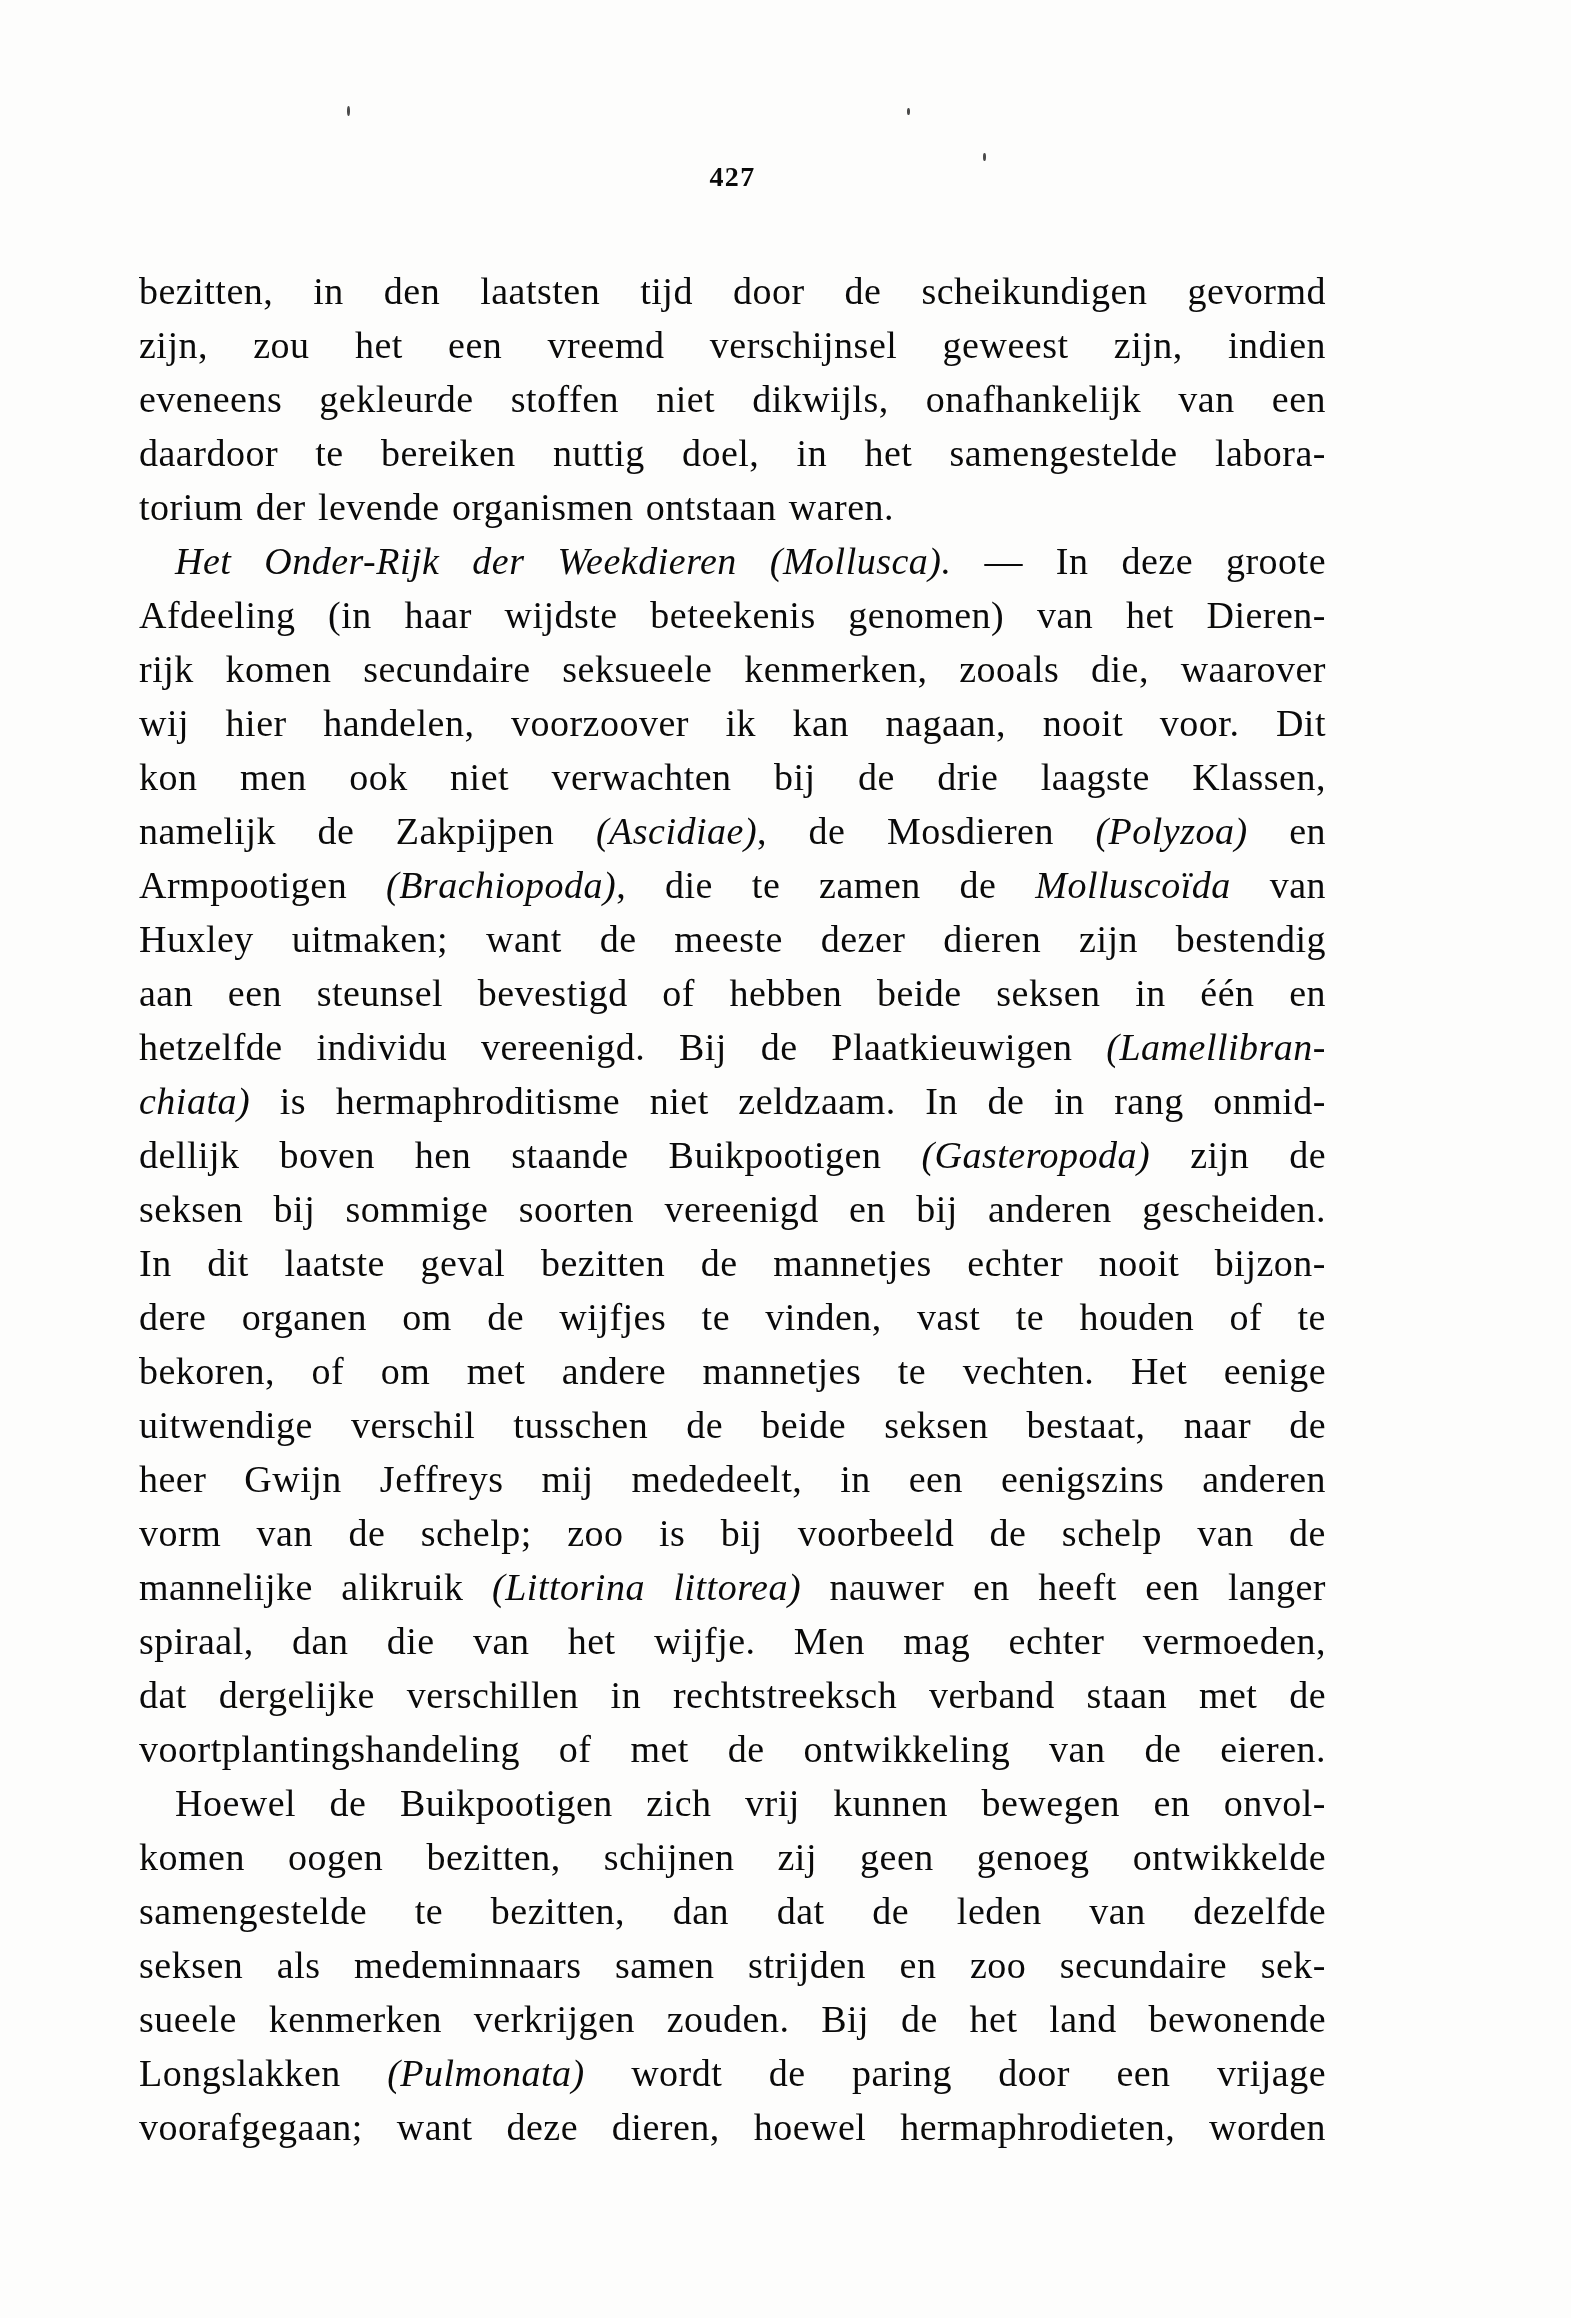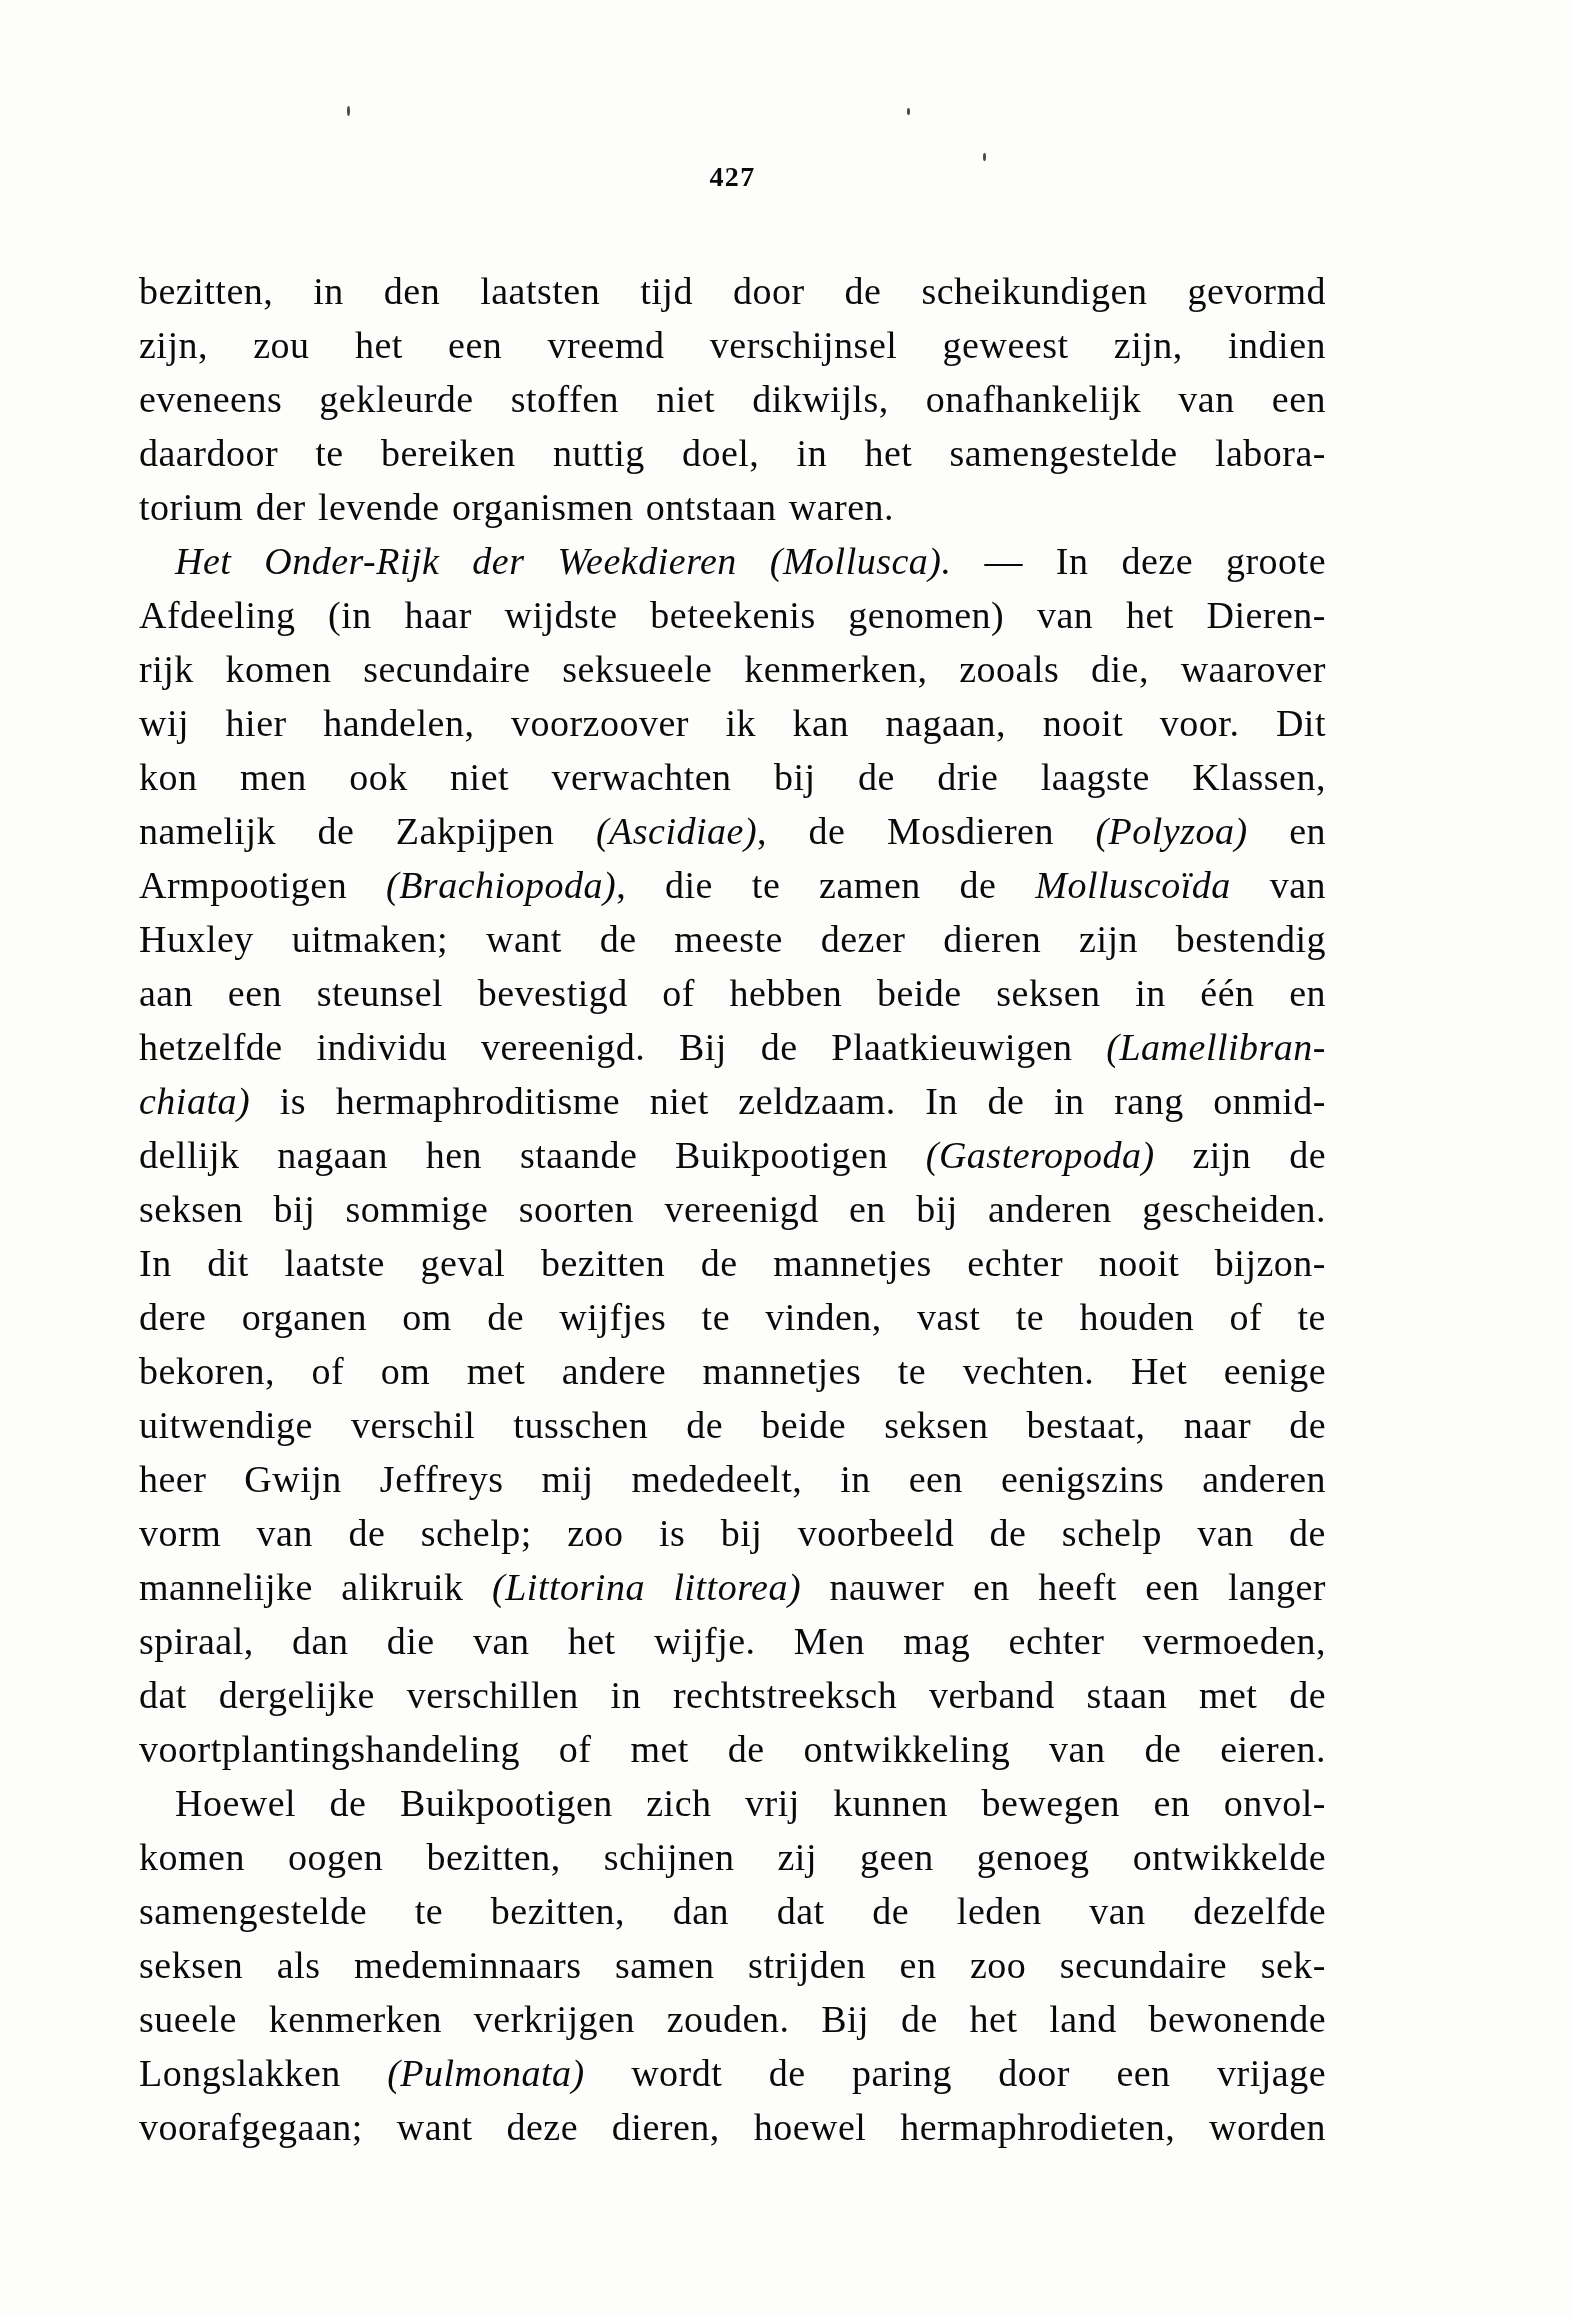--- a/index.html
+++ b/index.html
@@ -77,21 +77,21 @@
       <div class="line"><span>Afdeeling (in haar wijdste beteekenis genomen) van het Dieren-</span></div>
       <div class="line"><span>rijk komen secundaire seksueele kenmerken, zooals die, waarover</span></div>
       <div class="line"><span>wij hier handelen, voorzoover ik kan nagaan, nooit voor. Dit</span></div>
       <div class="line"><span>kon men ook niet verwachten bij de drie laagste Klassen,</span></div>
       <div class="line"><span>namelijk de Zakpijpen </span><i>(Ascidiae)</i><span>, de Mosdieren </span><i>(Polyzoa)</i><span> en</span></div>
       <div class="line"><span>Armpootigen </span><i>(Brachiopoda)</i><span>, die te zamen de </span><i>Molluscoïda</i><span> van</span></div>
       <div class="line"><span>Huxley uitmaken; want de meeste dezer dieren zijn bestendig</span></div>
       <div class="line"><span>aan een steunsel bevestigd of hebben beide seksen in één en</span></div>
       <div class="line"><span>hetzelfde individu vereenigd. Bij de Plaatkieuwigen </span><i>(Lamellibran-</i></div>
       <div class="line"><i>chiata)</i><span> is hermaphroditisme niet zeldzaam. In de in rang onmid-</span></div>
-      <div class="line"><span>dellijk nagaan hen staande Buikpootigen </span><i>(Gasteropoda)</i><span> zijn de</span></div>
+      <div class="line"><span>dellijk boven hen staande Buikpootigen </span><i>(Gasteropoda)</i><span> zijn de</span></div>
       <div class="line"><span>seksen bij sommige soorten vereenigd en bij anderen gescheiden.</span></div>
       <div class="line"><span>In dit laatste geval bezitten de mannetjes echter nooit bijzon-</span></div>
       <div class="line"><span>dere organen om de wijfjes te vinden, vast te houden of te</span></div>
       <div class="line"><span>bekoren, of om met andere mannetjes te vechten. Het eenige</span></div>
       <div class="line"><span>uitwendige verschil tusschen de beide seksen bestaat, naar de</span></div>
       <div class="line"><span>heer Gwijn Jeffreys mij mededeelt, in een eenigszins anderen</span></div>
       <div class="line"><span>vorm van de schelp; zoo is bij voorbeeld de schelp van de</span></div>
       <div class="line"><span>mannelijke alikruik </span><i>(Littorina littorea)</i><span> nauwer en heeft een langer</span></div>
       <div class="line"><span>spiraal, dan die van het wijfje. Men mag echter vermoeden,</span></div>
       <div class="line"><span>dat dergelijke verschillen in rechtstreeksch verband staan met de</span></div>

